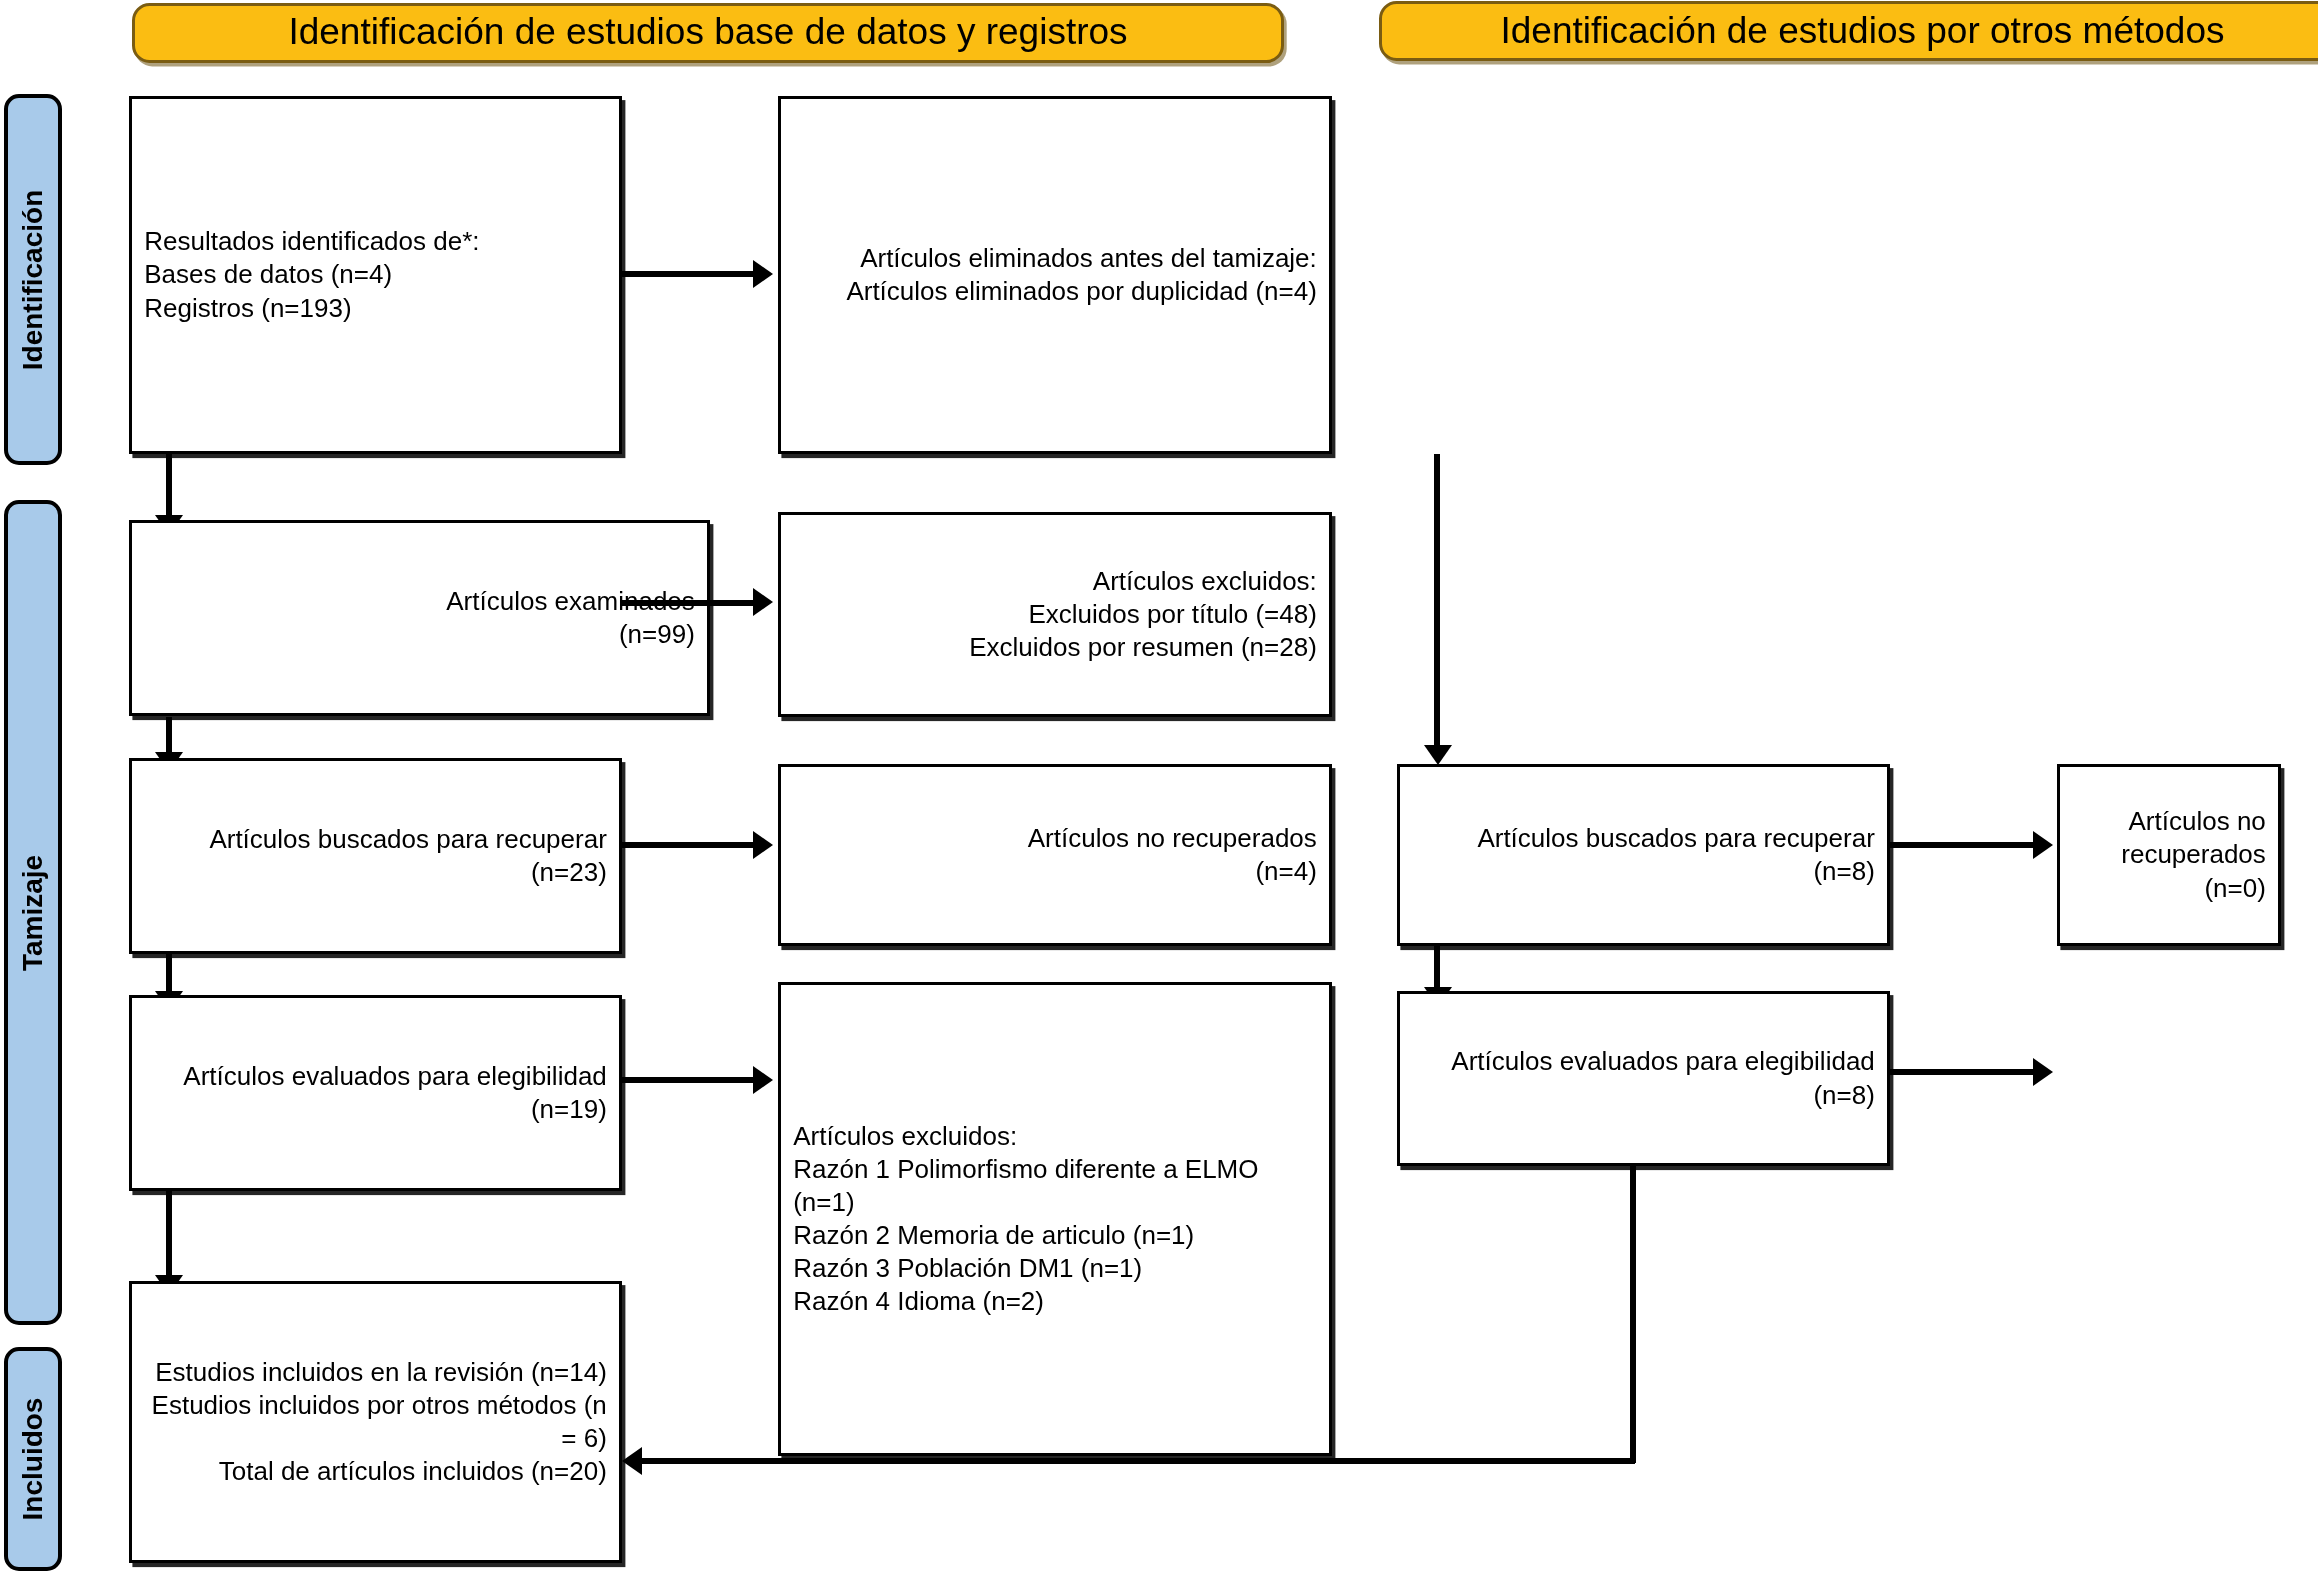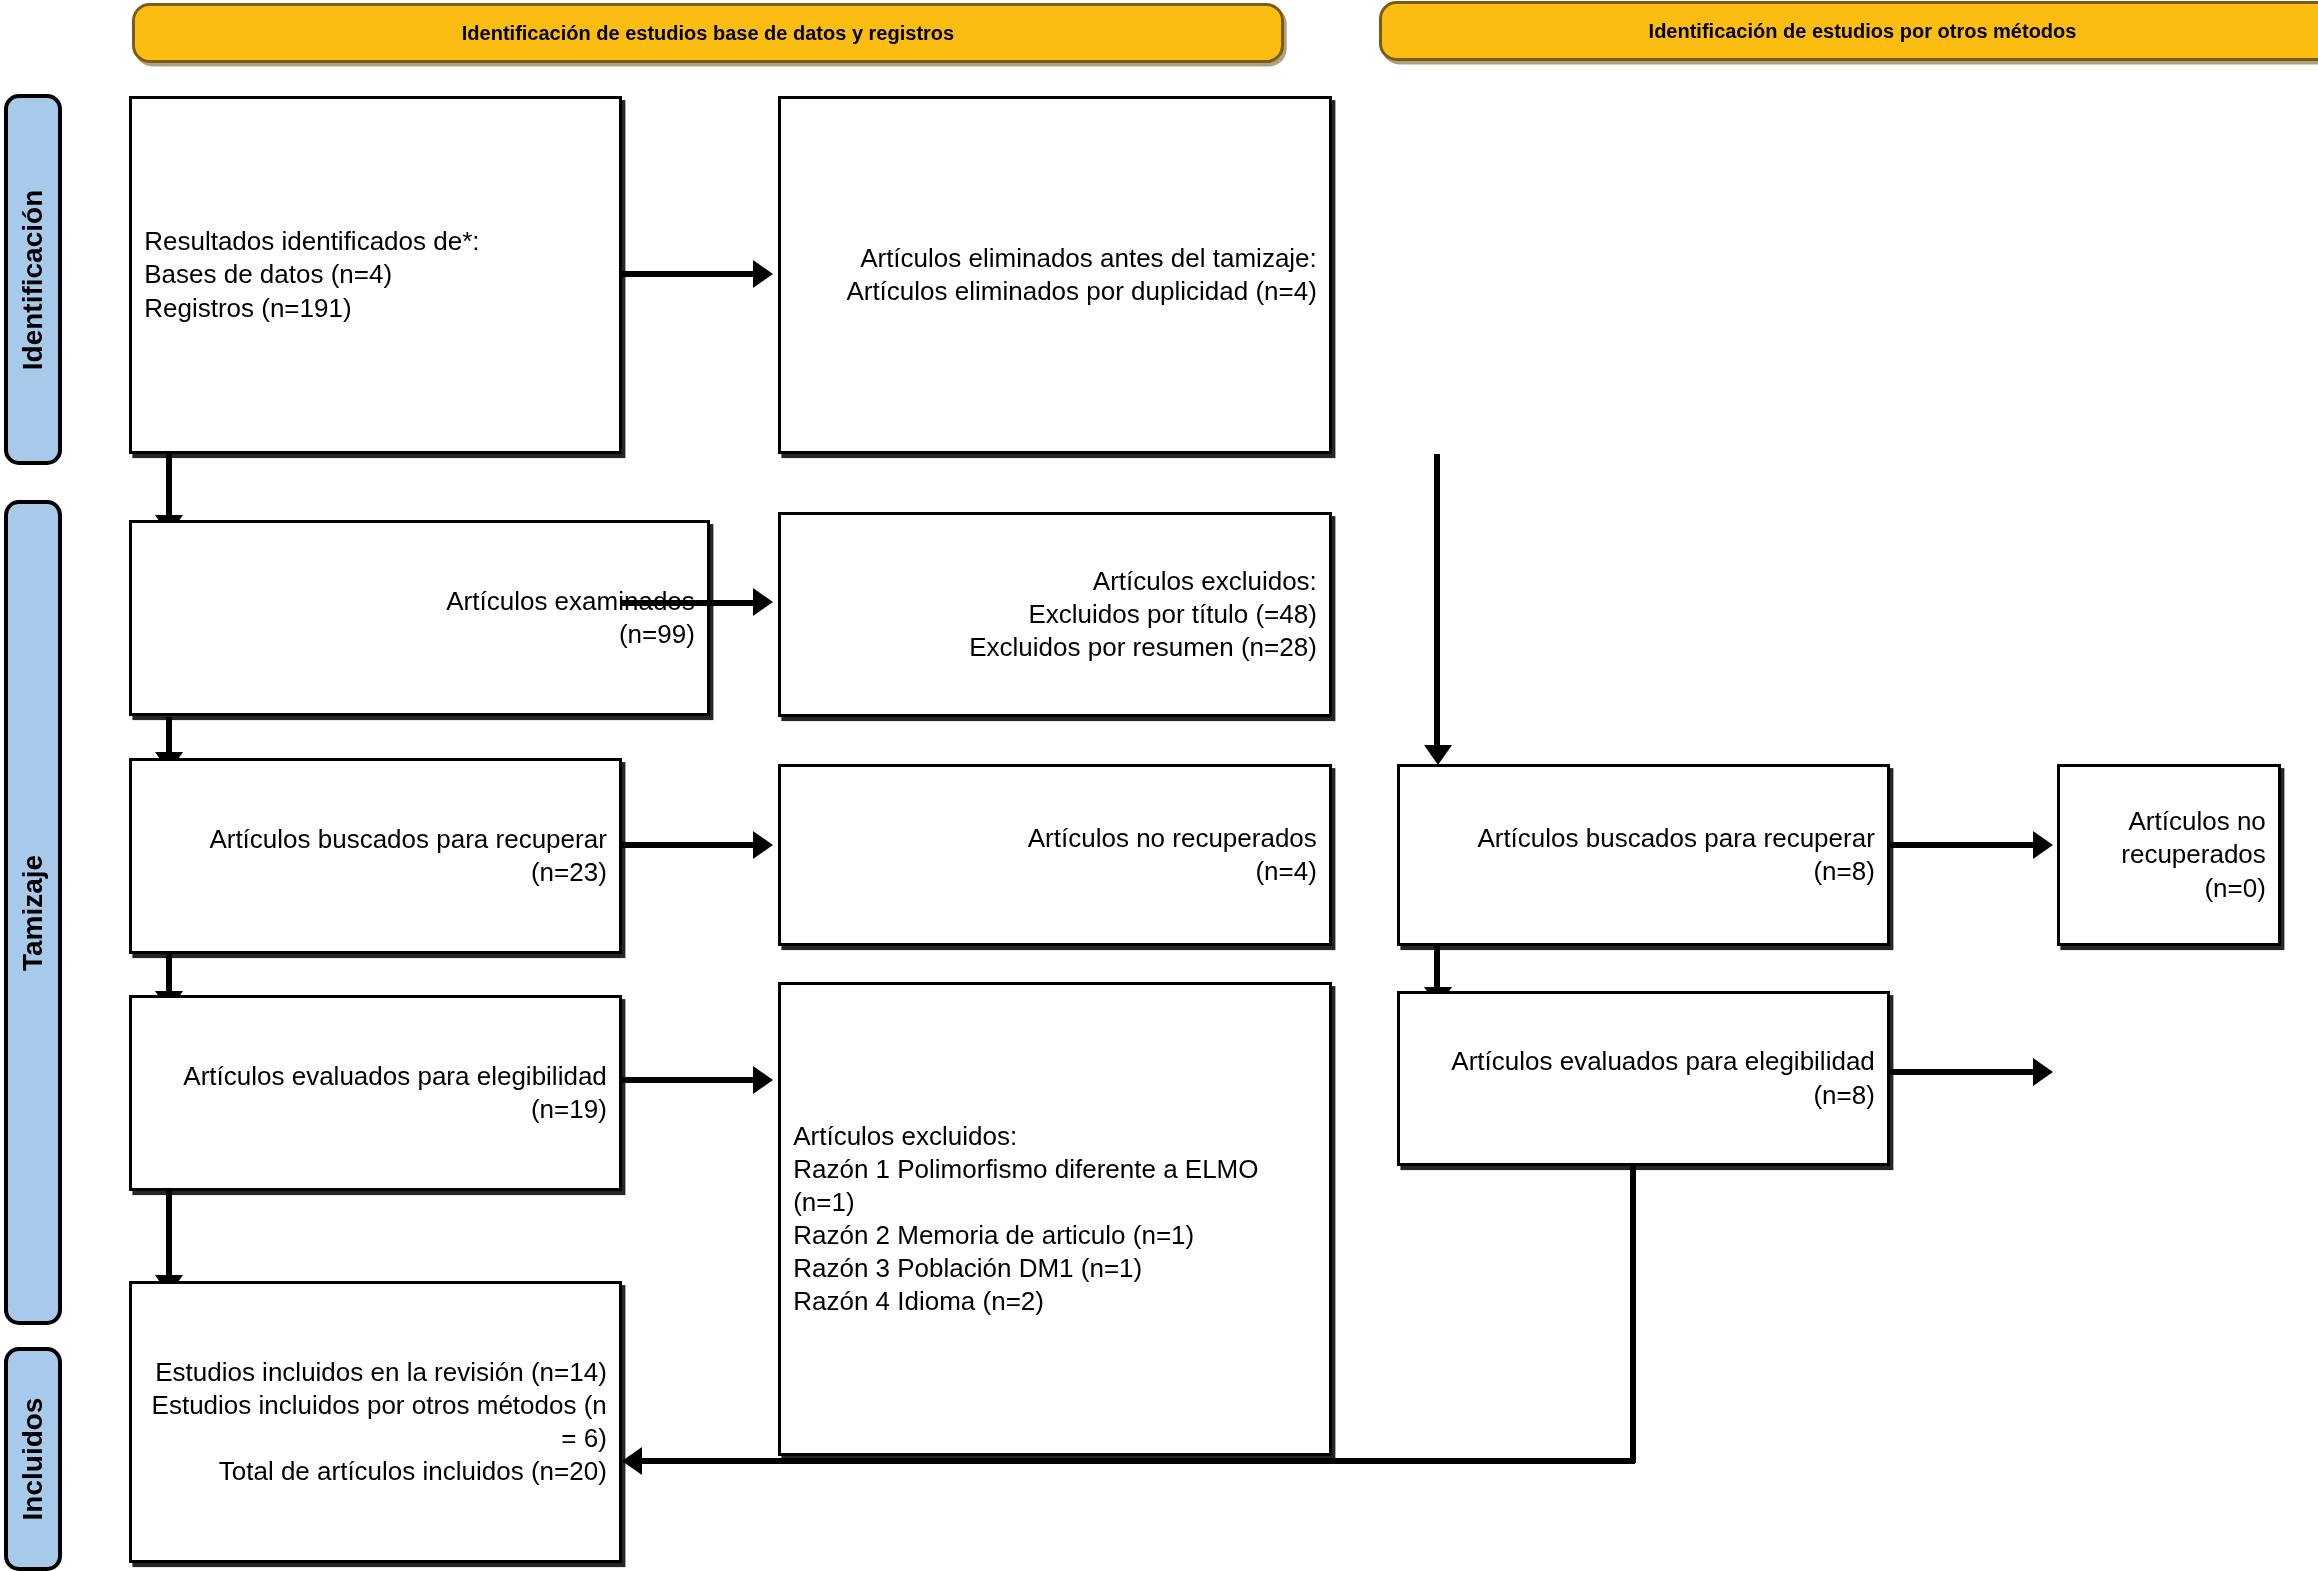--- a/index.html
+++ b/index.html
@@ -19,22 +19,22 @@
     position: absolute;
     background: #fbbd12;
     border: 3.4px solid #7a5c12;
     border-radius: 17.6px;
     display: flex;
     align-items: center;
     justify-content: center;
     box-shadow: 2.7px 3.4px 0 rgba(110,84,18,0.55);
   }
   .banner-text {
-    font-weight: bold;
-    font-size: 20px;
+    font-weight: normal;
+    font-size: 37px;
     color: #000;
     text-align: center;
     line-height: 1.1;
     white-space: nowrap;
   }
 
   
   .phase {
     position: absolute;
     background: #a8caea;
@@ -122,21 +122,21 @@
     <span class="phase-text">Tamizaje</span>
   </div>
 
   <div class="phase" style="left:4.1px; top:1347px; width:58px; height:224px;">
     <span class="phase-text">Incluidos</span>
   </div>
 
   <div class="box left" style="left:129px; top:96px; width:493px; height:358px;">
     <div class="box-text">Resultados identificados de*:
    Bases de datos (n=4)
-   Registros (n=191)</div>
+   Registros (n=193)</div>
   </div>
 
   <div class="box center" style="left:778px; top:96px; width:554px; height:358px;">
     <div class="box-text">Artículos eliminados antes del tamizaje:
 Artículos eliminados por duplicidad (n=4)</div>
   </div>
 
 
   <div class="hline" style="left:622px; top:271px; width:136px;"></div>
   <div class="arrow-r" style="left:753px; top:260px;"></div>

